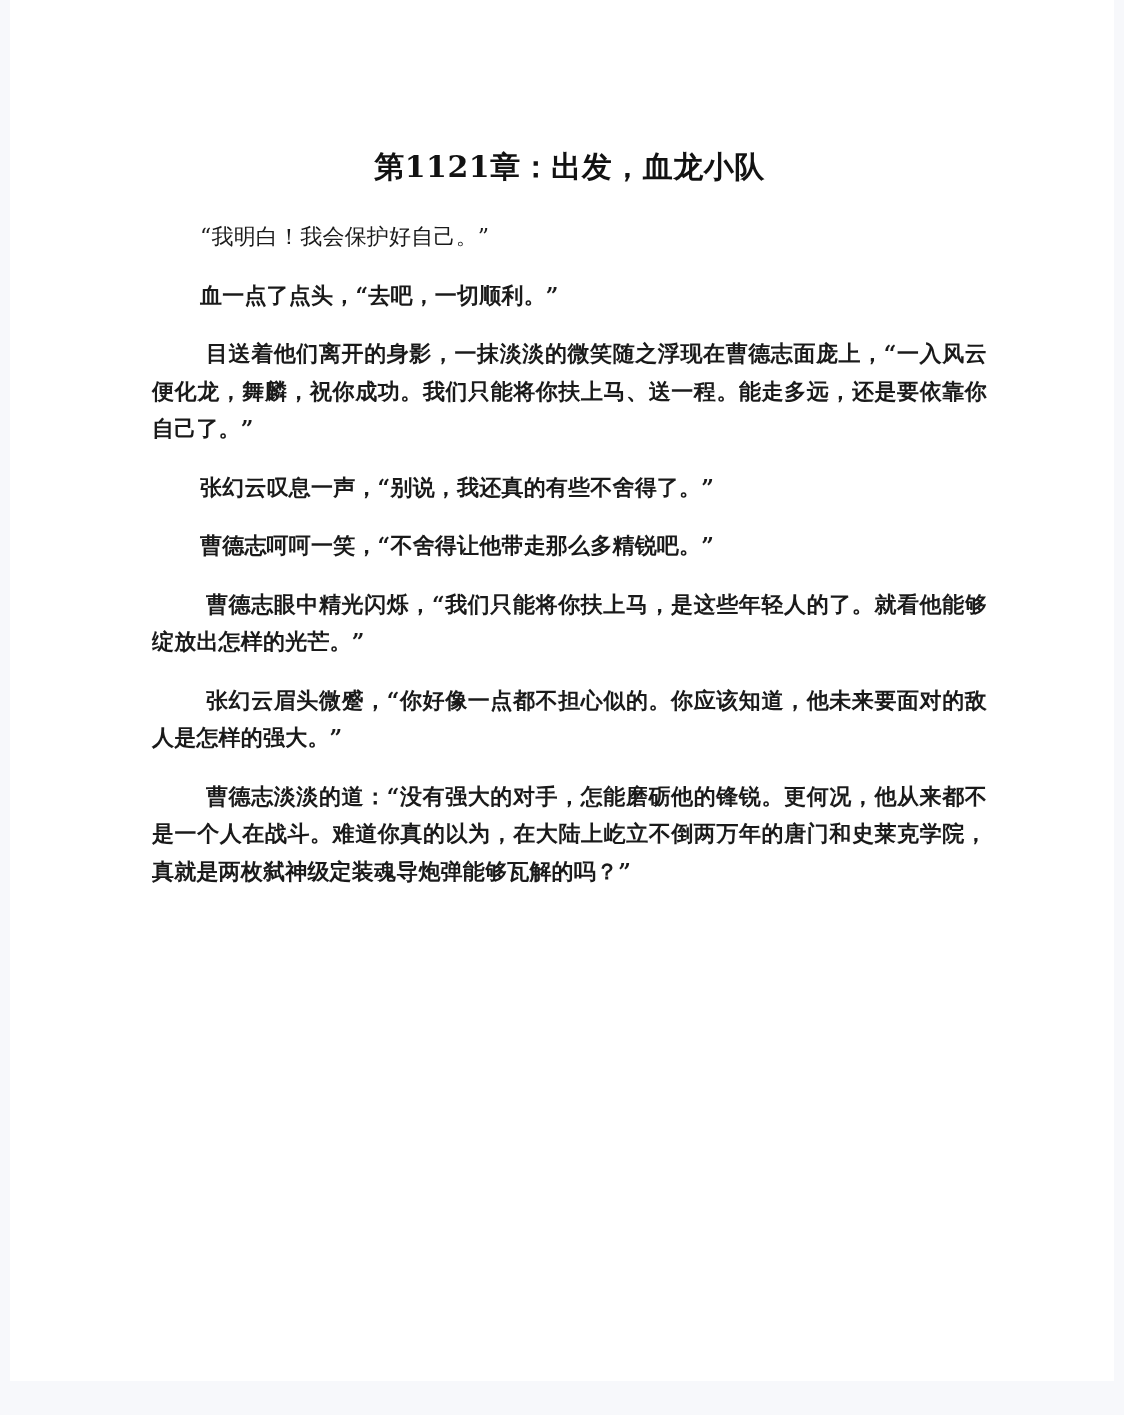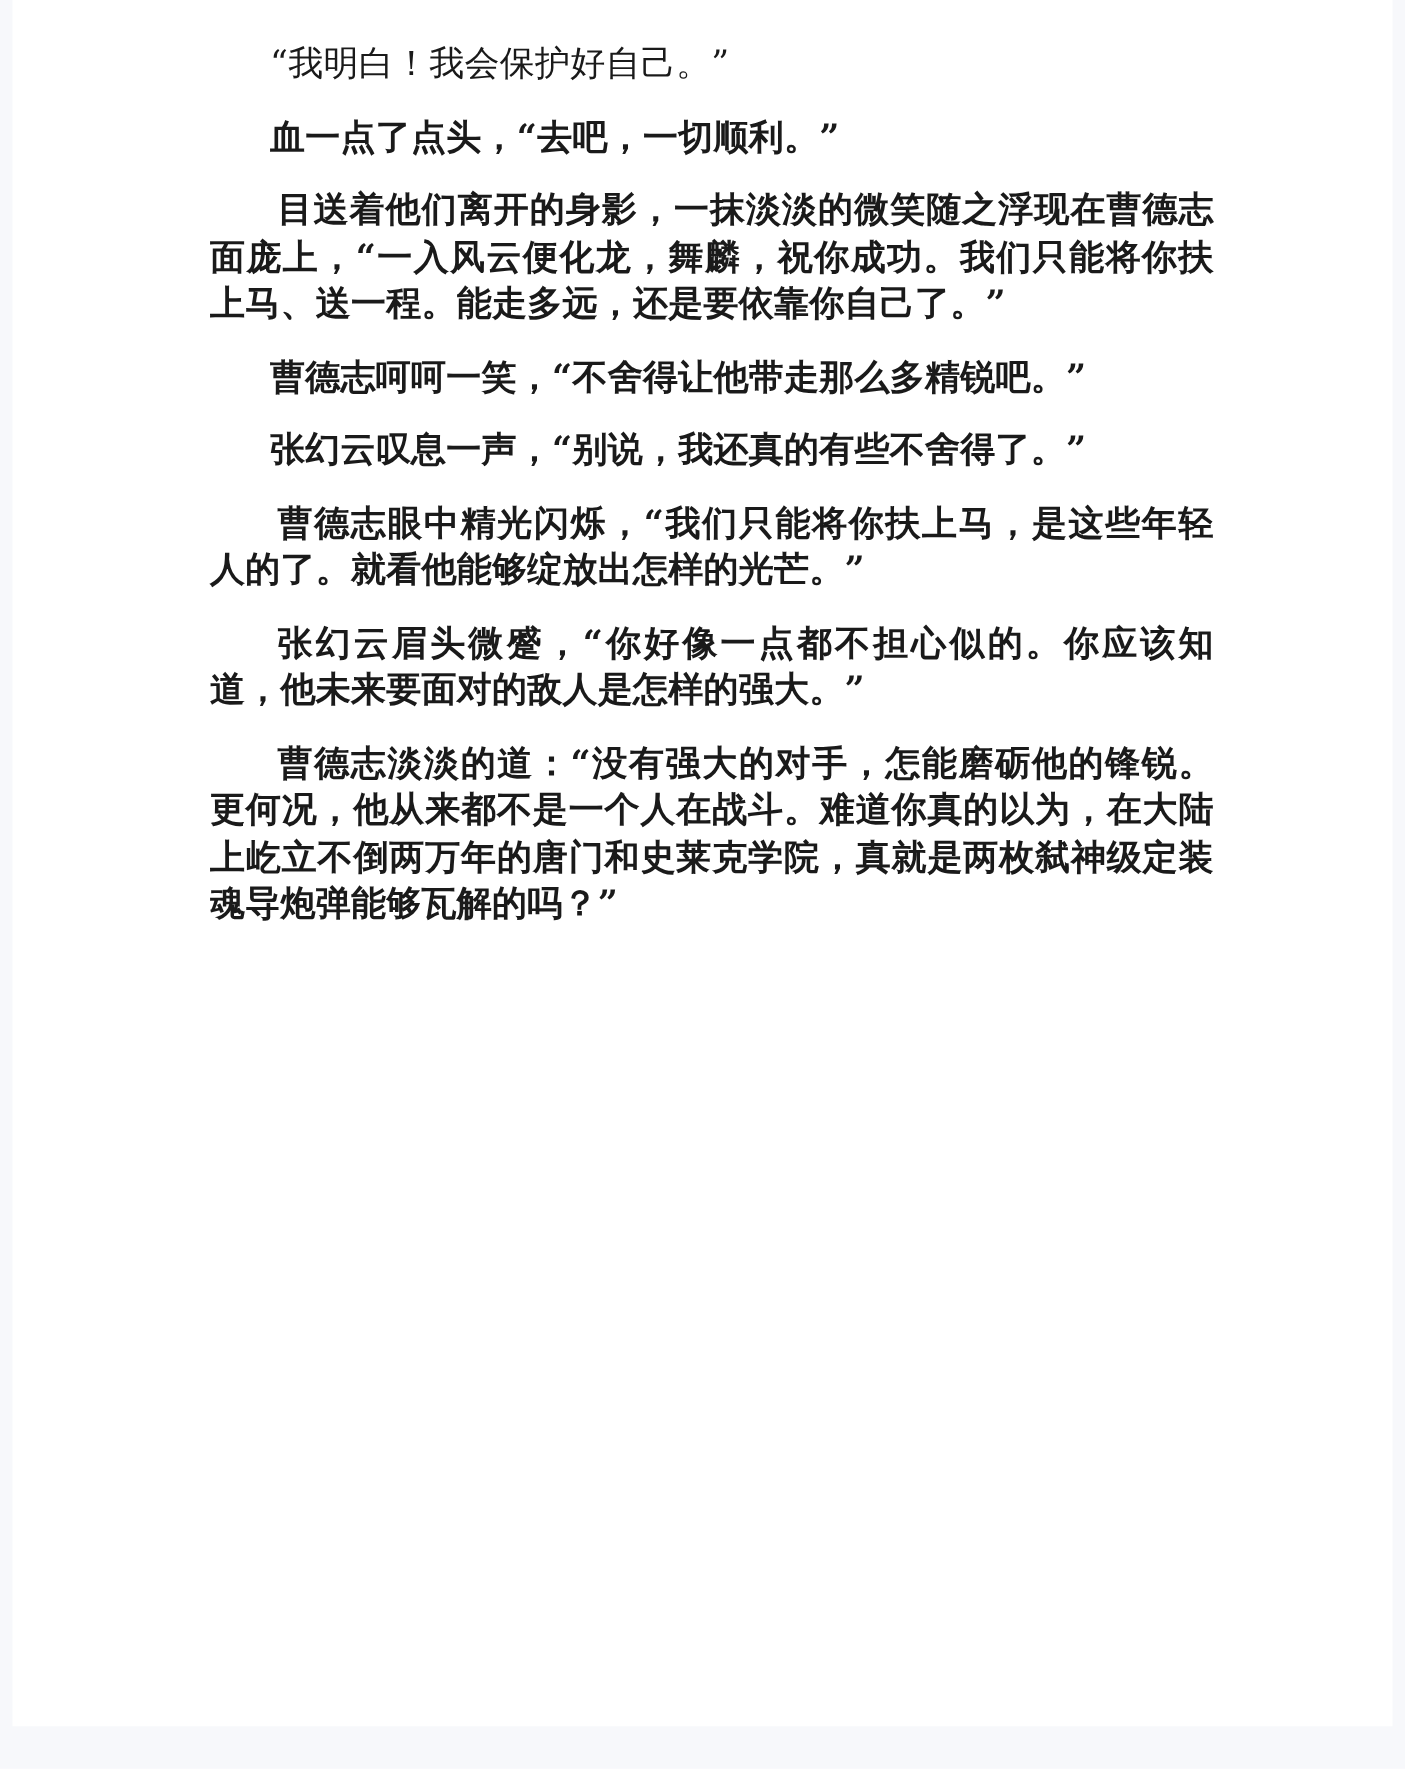--- a/index.html
+++ b/index.html
@@ -40,24 +40,24 @@
     padding-top: 148px;
     letter-spacing: 0.5px;
   }
   .para-list {
     margin: 0;
     padding: 0;
     list-style: none;
   }
   .para {
     font-family: "DejaVu Serif", "Liberation Serif", serif;
-    font-size: 28px;
+    font-size: 22px;
     line-height: 37.5px;
     color: #1a1a1a;
-    margin: 16px;
+    margin: 0;
     padding: 0;
     text-align: justify;
     text-justify: inter-ideograph;
     word-break: break-all;
     letter-spacing: 0.2px;
   }
   .para + .para {
     margin-top: 21px;
     font-weight: bold;
   }
@@ -69,24 +69,25 @@
   }
   .para.first-para {
     margin-top: 32px;
   }
 </style>
 </head>
 <body>
 
 <div class="page-sheet">
   <div class="page-body">
+    <h1 class="chapter-title">第1121章：出发，血龙小队</h1>
     <div class="para-list">
         <p class="para quoted first-para">“我明白！我会保护好自己。”</p>
         <p class="para quoted">血一点了点头，“去吧，一切顺利。”</p>
         <p class="para indent">目送着他们离开的身影，一抹淡淡的微笑随之浮现在曹德志面庞上，“一入风云便化龙，舞麟，祝你成功。我们只能将你扶上马、送一程。能走多远，还是要依靠你自己了。”</p>
+        <p class="para quoted">张幻云叹息一声，“别说，我还真的有些不舍得了。”</p>
         <p class="para quoted">曹德志呵呵一笑，“不舍得让他带走那么多精锐吧。”</p>
-        <p class="para quoted">张幻云叹息一声，“别说，我还真的有些不舍得了。”</p>
         <p class="para indent">曹德志眼中精光闪烁，“我们只能将你扶上马，是这些年轻人的了。就看他能够绽放出怎样的光芒。”</p>
         <p class="para indent">张幻云眉头微蹙，“你好像一点都不担心似的。你应该知道，他未来要面对的敌人是怎样的强大。”</p>
         <p class="para indent">曹德志淡淡的道：“没有强大的对手，怎能磨砺他的锋锐。更何况，他从来都不是一个人在战斗。难道你真的以为，在大陆上屹立不倒两万年的唐门和史莱克学院，真就是两枚弑神级定装魂导炮弹能够瓦解的吗？”</p>
       </div>
   </div>
 </div>
 
 </body></html>

